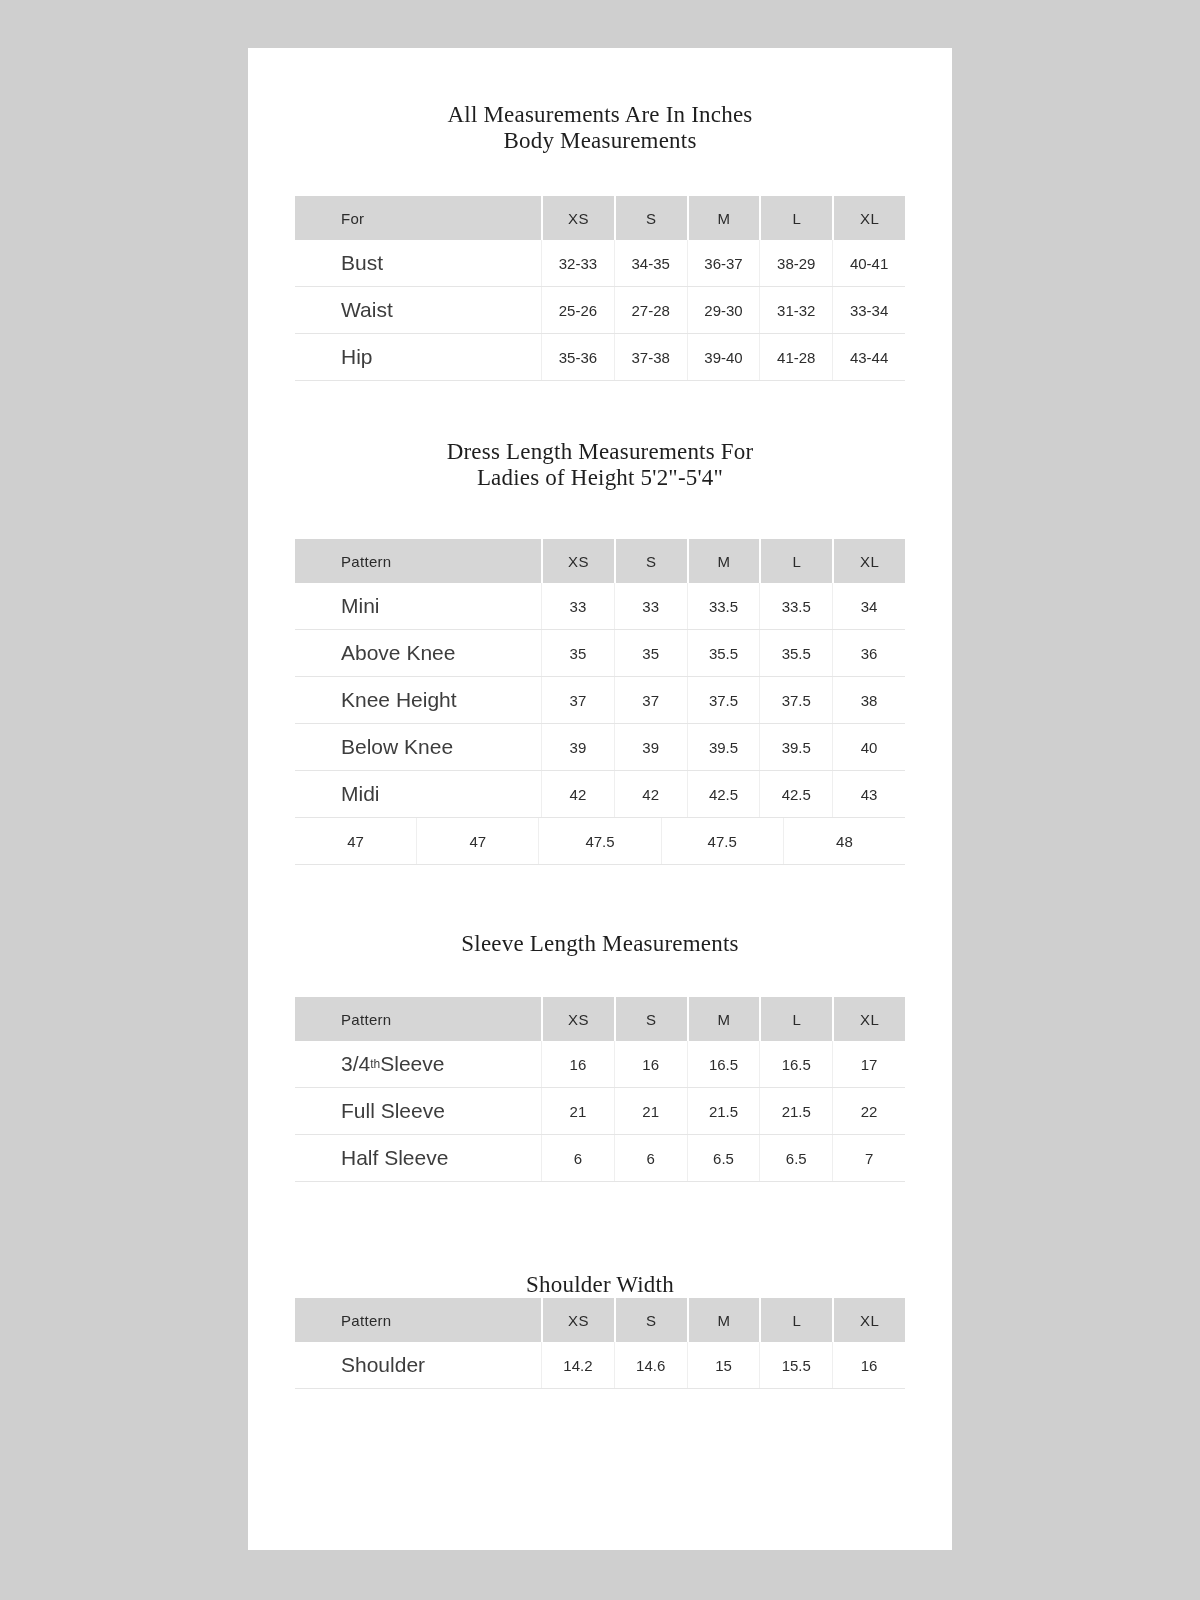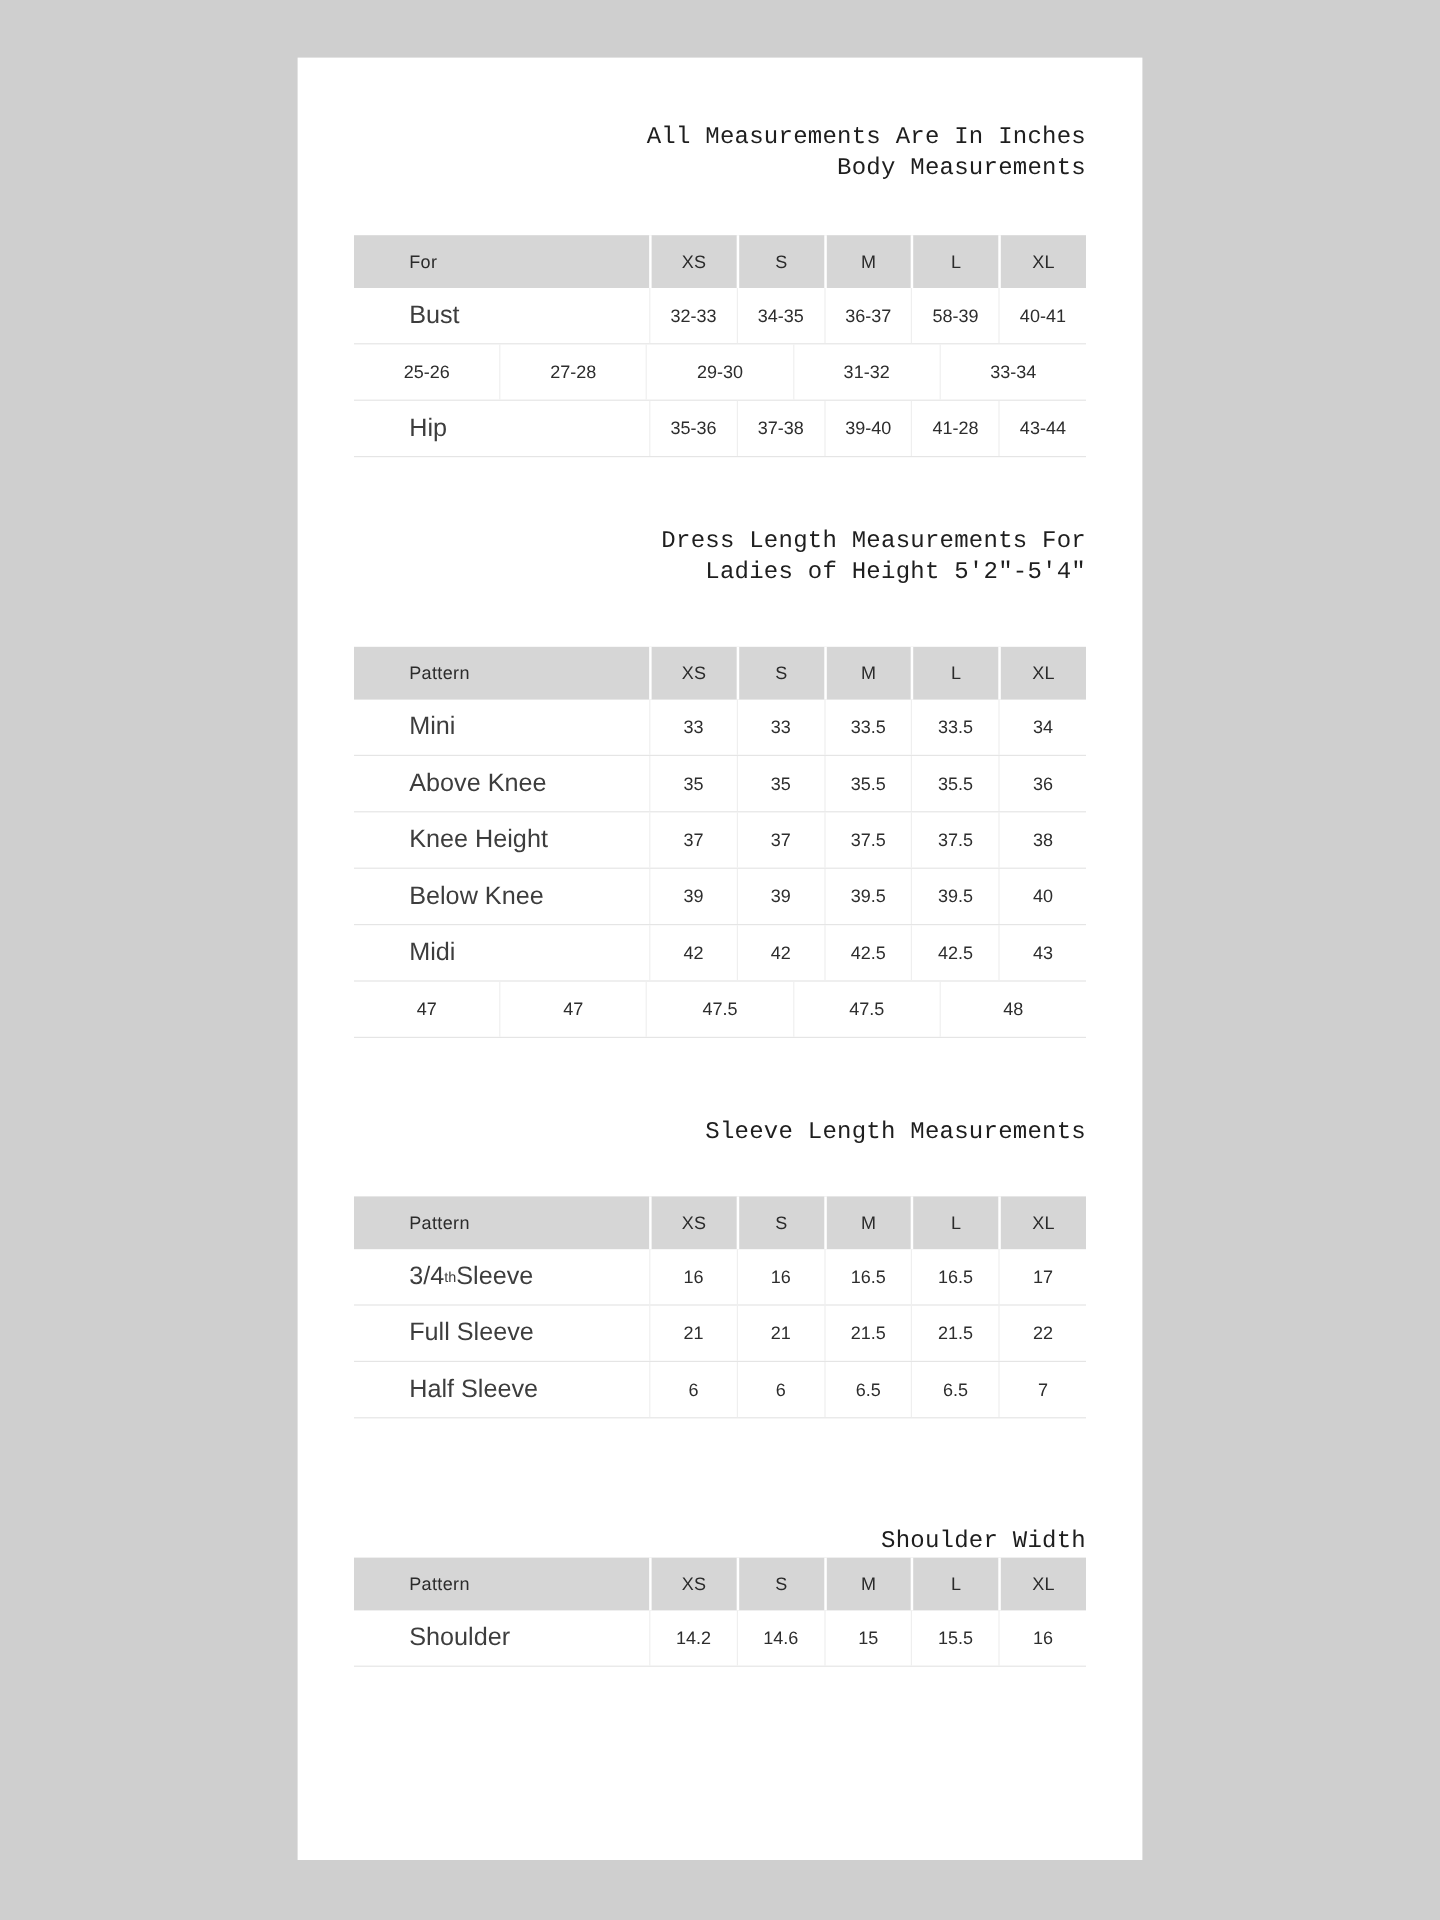--- a/index.html
+++ b/index.html
@@ -25,25 +25,25 @@
     font-family: "Liberation Sans", sans-serif;
   }
   .card {
     width: 704px;
     height: 1502px;
     margin-top: 48px;
     background: var(--card-bg);
     padding: 54px 47px 0 47px;
   }
   .heading {
-    font-family: Liberation Mono, monospace;
-    font-size: 20px;
+    font-family: Liberation Serif, serif;
+    font-size: 23px;
     line-height: 26px;
     color: var(--heading-text);
-    text-align: right;
+    text-align: center;
     letter-spacing: 0.2px;
   }
   .heading.h-body    { margin-bottom: 42px; }
   .heading.h-dress   { margin-top: 58px; margin-bottom: 48px; }
   .heading.h-sleeve  { margin-top: 66px; margin-bottom: 40px; }
   .heading.h-shoulder{ margin-top: 90px; }
 
   .size-table { width: 100%; }
   .thead { display: flex; height: 44px; }
   .thead .cell {
@@ -99,24 +99,25 @@
         <div class="cell">S</div>
         <div class="cell">M</div>
         <div class="cell">L</div>
         <div class="cell">XL</div>
       </div>
       <div class="trow">
         <div class="cell label">Bust</div>
         <div class="cell">32-33</div>
         <div class="cell">34-35</div>
         <div class="cell">36-37</div>
-        <div class="cell">58-39</div>
+        <div class="cell">38-29</div>
         <div class="cell">40-41</div>
       </div>
       <div class="trow">
+        <div class="cell label">Waist</div>
         <div class="cell">25-26</div>
         <div class="cell">27-28</div>
         <div class="cell">29-30</div>
         <div class="cell">31-32</div>
         <div class="cell">33-34</div>
       </div>
       <div class="trow">
         <div class="cell label">Hip</div>
         <div class="cell">35-36</div>
         <div class="cell">37-38</div>

